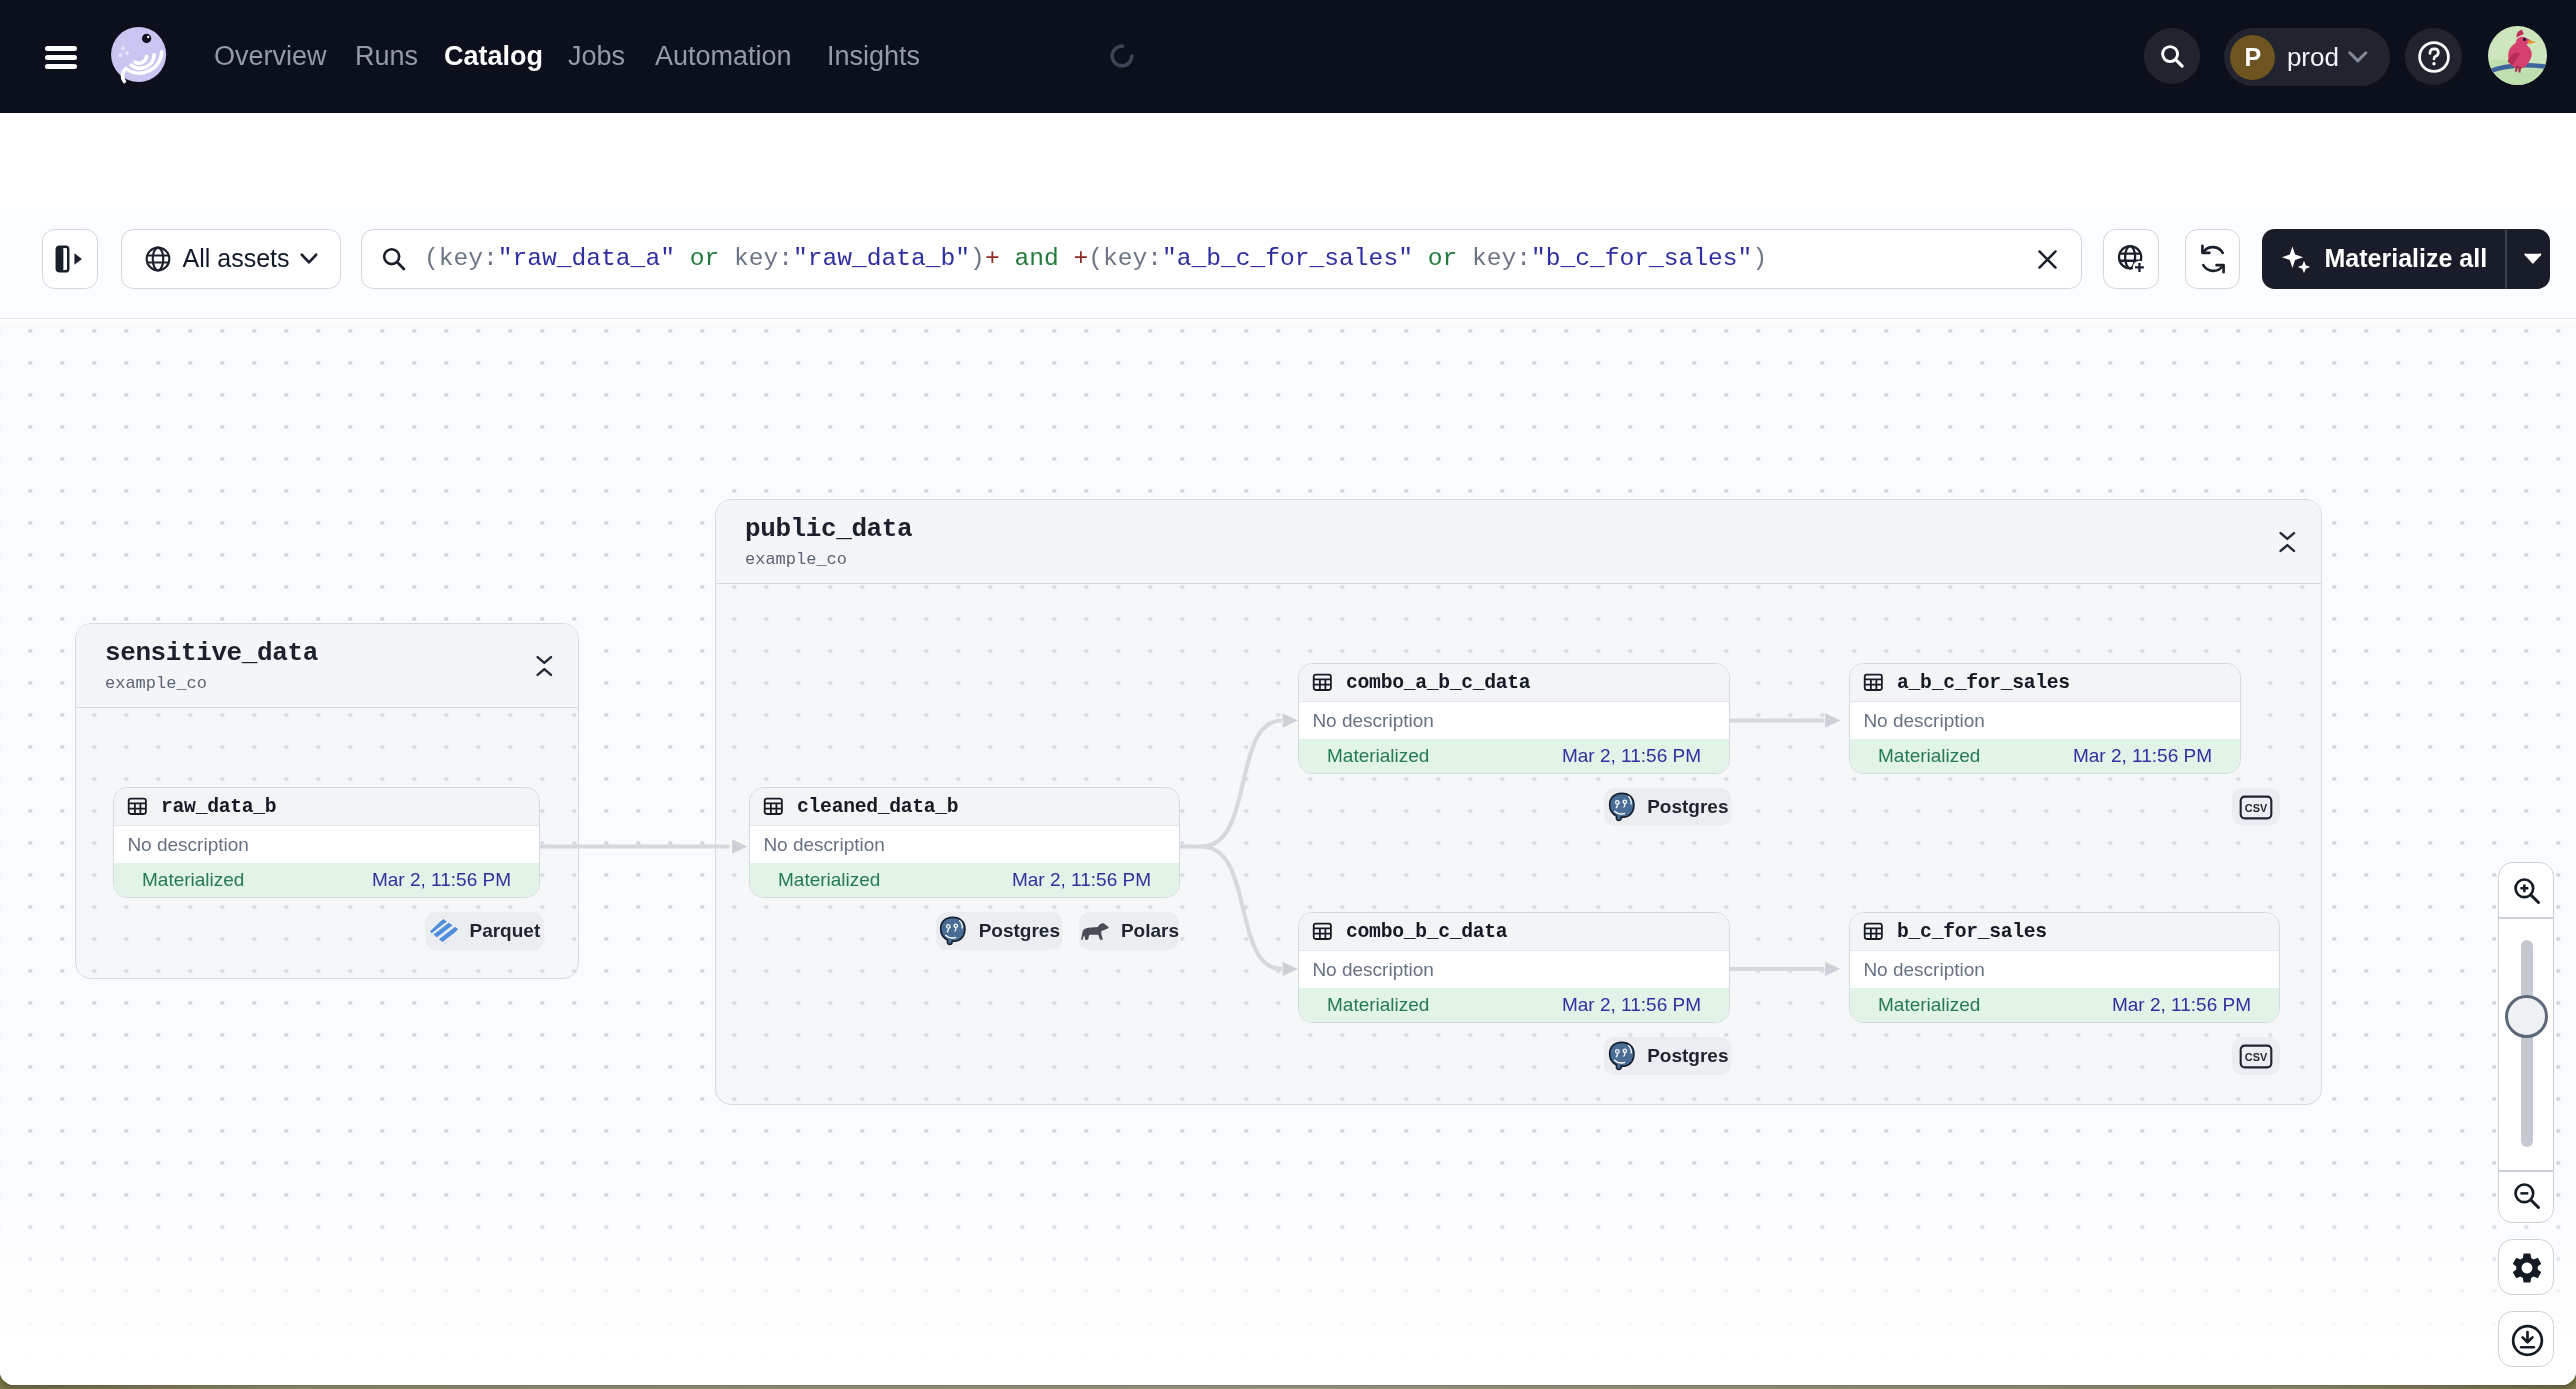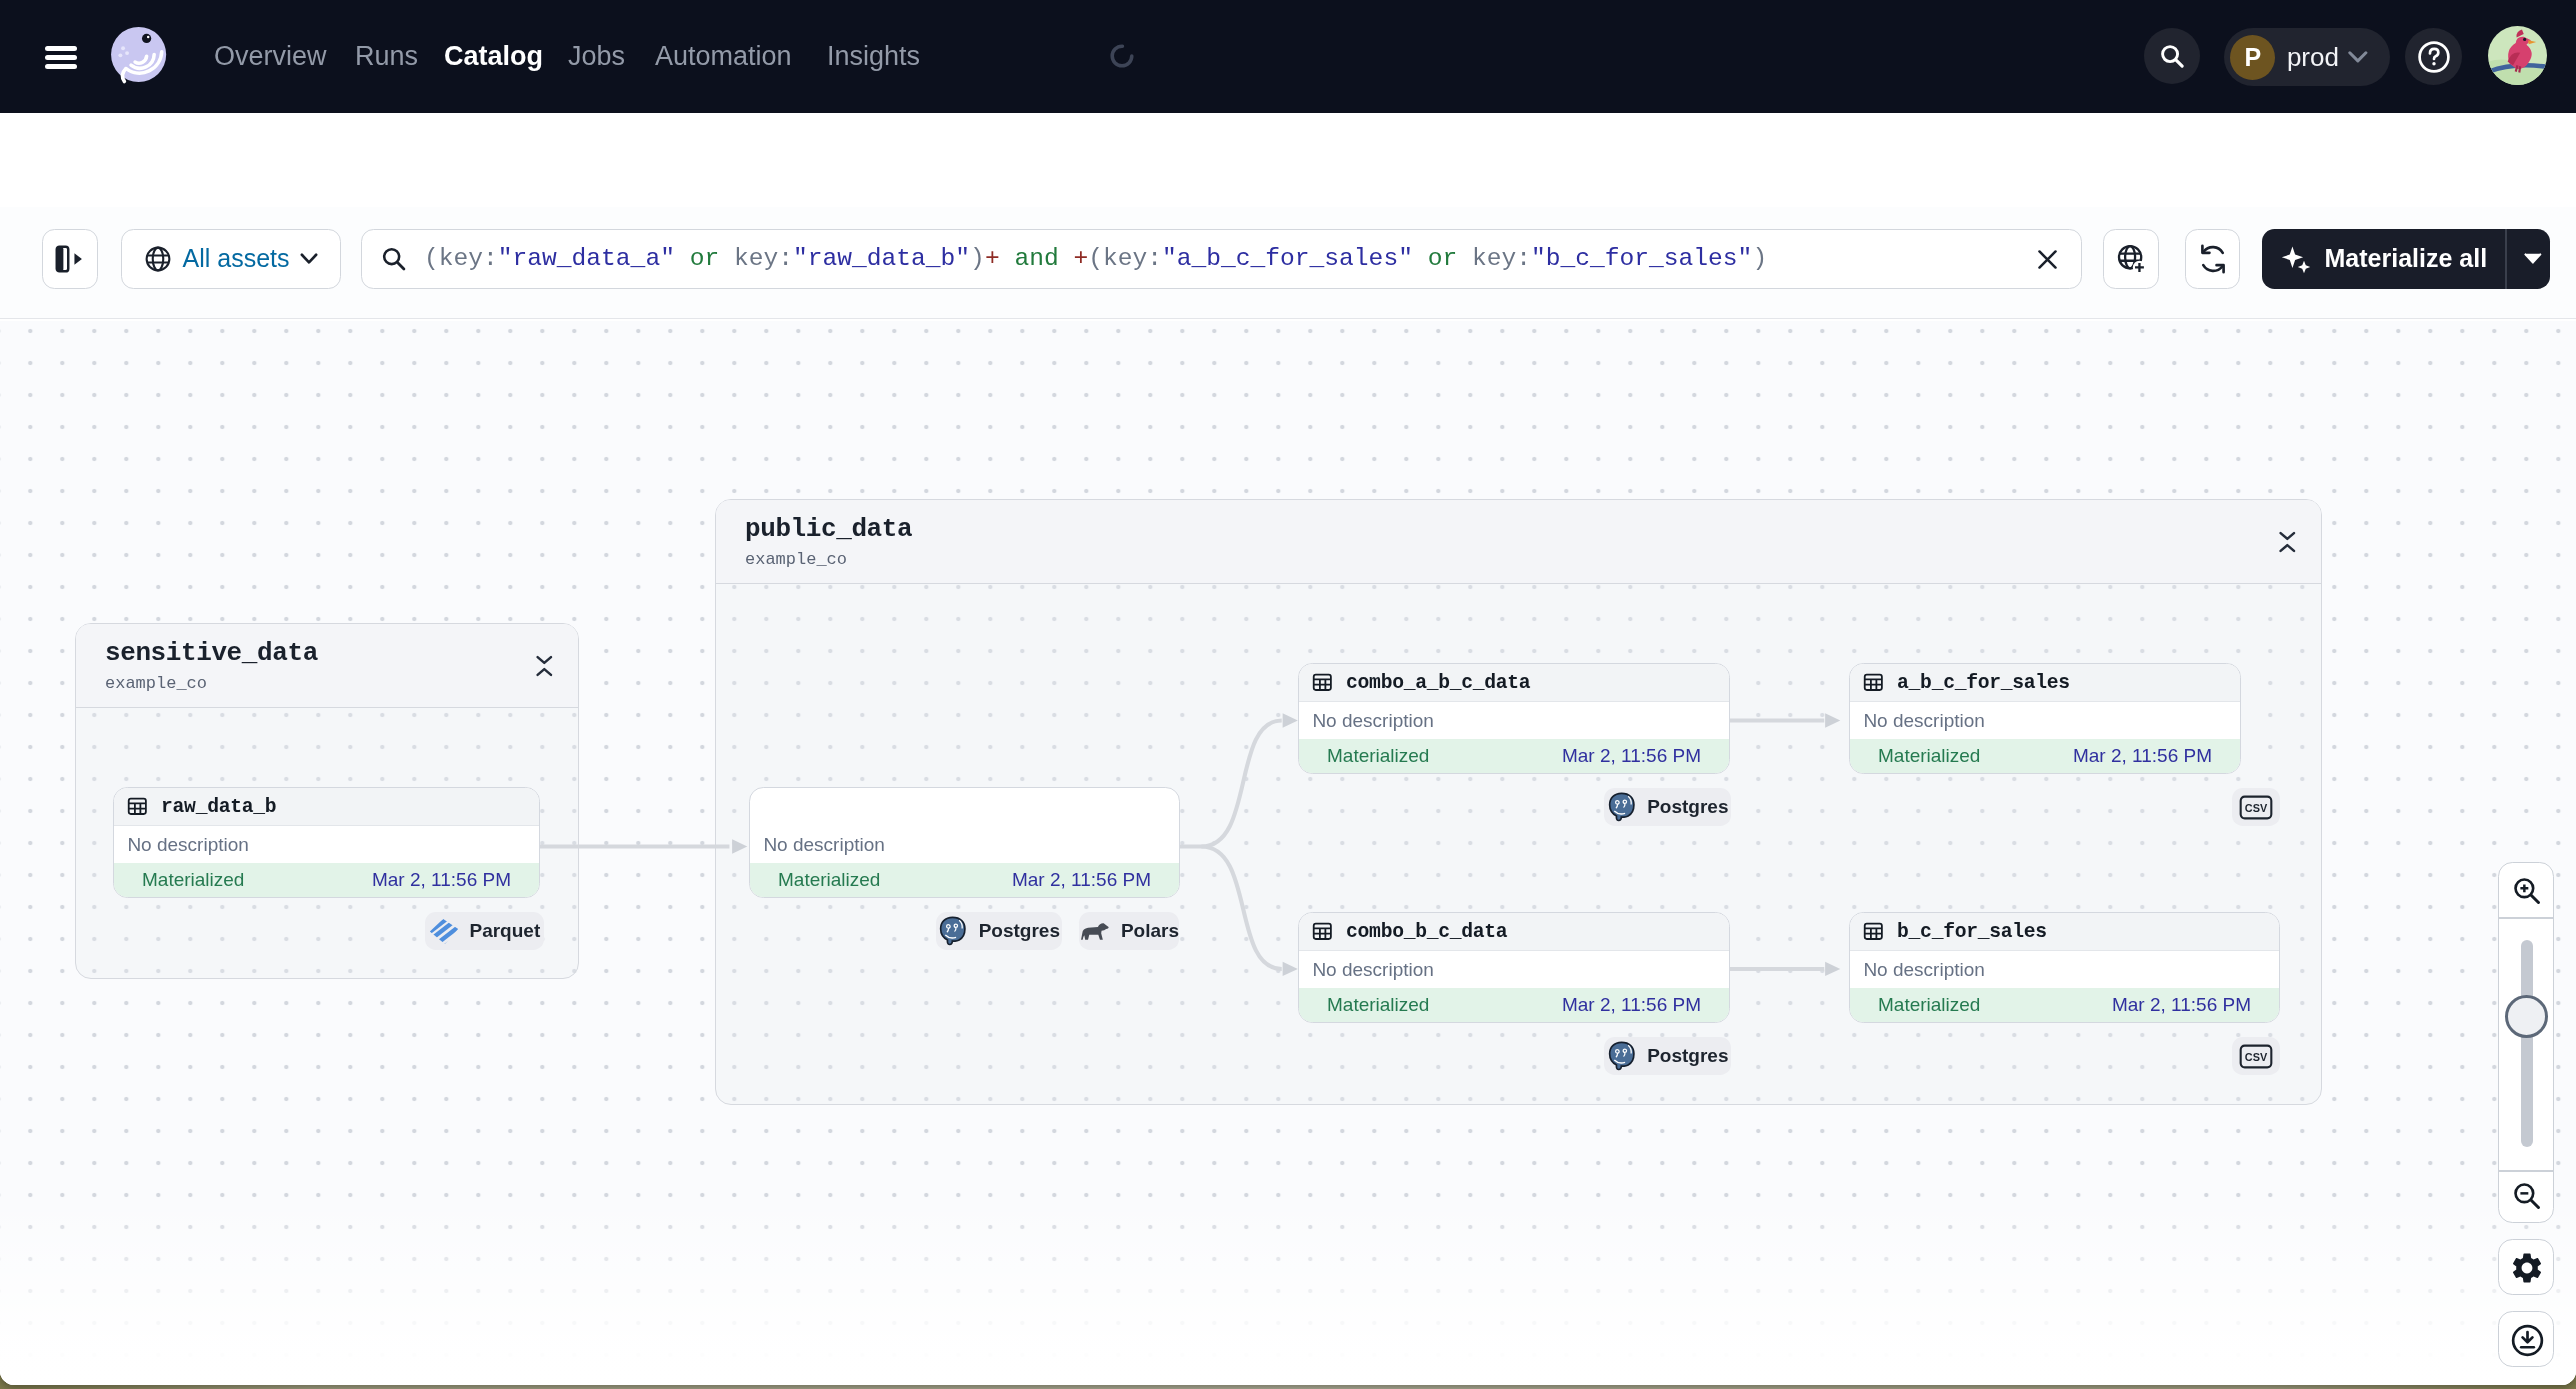--- a/index.html
+++ b/index.html
@@ -13,21 +13,21 @@
 .navlink{position:absolute;top:0;height:113px;line-height:113px;font-size:27px;color:#939aa8;font-weight:500;white-space:nowrap}
 .navlink.on{color:#fff;font-weight:700}
 .circbtn{position:absolute;top:28px;width:56px;height:56px;border-radius:50%;background:#21242f;display:flex;align-items:center;justify-content:center}
 
 .phead{position:absolute;left:0;top:113px;right:0;height:93px;background:#f8f9fb;border-bottom:1.8px solid #e4e6ea}
 .phead h1{position:absolute;left:42px;top:50%;transform:translateY(-50%);font-size:34px;font-weight:700;color:#11151d;letter-spacing:-1px}
 .reloadbtn{position:absolute;right:63px;top:20.6px;height:57px;border:1.8px solid #d2d6dc;border-radius:12.5px;background:#fff;display:flex;align-items:center;padding:0 23px;gap:12.5px;font-size:25px;font-weight:500;color:#1a202b}
 
 .tbar{position:absolute;left:0;top:207px;right:0;height:112px;background:#fcfdfe;border-bottom:1.8px solid #e4e6ea}
 .tbtn{position:absolute;top:21.5px;height:60px;border:1.8px solid #d3d7dd;border-radius:12.5px;background:#fff;display:flex;align-items:center;justify-content:center}
-.allassets{gap:10.7px;padding:0 19.7px;font-size:25px;color:#0369a1;font-weight:500}
+.allassets{gap:10.7px;padding:0 19.7px;font-size:25px;color:#0f172a;font-weight:500}
 .searchbox{position:absolute;left:361px;top:21.5px;width:1721px;height:60px;border:1.8px solid #d3d7dd;border-radius:12.5px;background:#fff;display:flex;align-items:center;padding:0 18px}
 .q{font-family:"Liberation Mono",monospace;font-size:24.6px;white-space:pre;margin-left:16px}
 .q .p{color:#6b7585}.q .s{color:#2d2ea1}.q .o{color:#217a3c}.q .pl{color:#8e2b24}
 .mat{position:absolute;left:2262px;top:21.5px;width:288px;height:60px;border-radius:12.5px;background:#191d29;display:flex;align-items:center;color:#fff}
 .mat .lbl{font-size:25px;font-weight:700;margin-left:12.5px;white-space:nowrap}
 .mat .div{width:1.8px;height:60px;background:#3a3f4c;margin-left:18px}
 
 .canvas{position:absolute;left:0;top:321px;right:0;bottom:0;background-color:#fafbfd;background-image:radial-gradient(circle,#d3d7de 1.6px,rgba(211,215,222,0) 2.6px);background-size:32px 32px;background-position:14.3px 26px;overflow:hidden}
 .fade{position:absolute;left:0;right:0;bottom:0;height:188px;background:linear-gradient(to bottom,rgba(255,255,255,0),rgba(255,255,255,.92) 75%,#fff)}
 .grp{position:absolute;border:1.8px solid #d6d9df;border-radius:16px;background:rgba(233,236,241,.28)}
@@ -215,20 +215,27 @@
           </svg>
           <span>raw_data_b</span>
         </div>
       <div class="nb">No description</div>
       <div class="nf">
           <span class="m">Materialized</span>
           <span class="d">Mar 2, 11:56 PM</span>
         </div>
     </div>
     <div class="node" style="left:749px;top:466px;width:431px">
+      <div class="nh">
+          <svg width="20.6" height="20.6" viewBox="0 0 24 24">
+            <rect x="2" y="3" width="20" height="18" rx="2.5" fill="none" stroke="#141b24" stroke-width="2.1"></rect>
+            <path d="M2 8.6 H22 M9.2 8.6 V21 M15.6 8.6 V21 M2 14.8 H22" stroke="#141b24" stroke-width="2.1"></path>
+          </svg>
+          <span>cleaned_data_b</span>
+        </div>
       <div class="nb">No description</div>
       <div class="nf">
           <span class="m">Materialized</span>
           <span class="d">Mar 2, 11:56 PM</span>
         </div>
     </div>
     <div class="node" style="left:1298px;top:342px;width:432px">
       <div class="nh">
           <svg width="20.6" height="20.6" viewBox="0 0 24 24">
             <rect x="2" y="3" width="20" height="18" rx="2.5" fill="none" stroke="#141b24" stroke-width="2.1"></rect>

